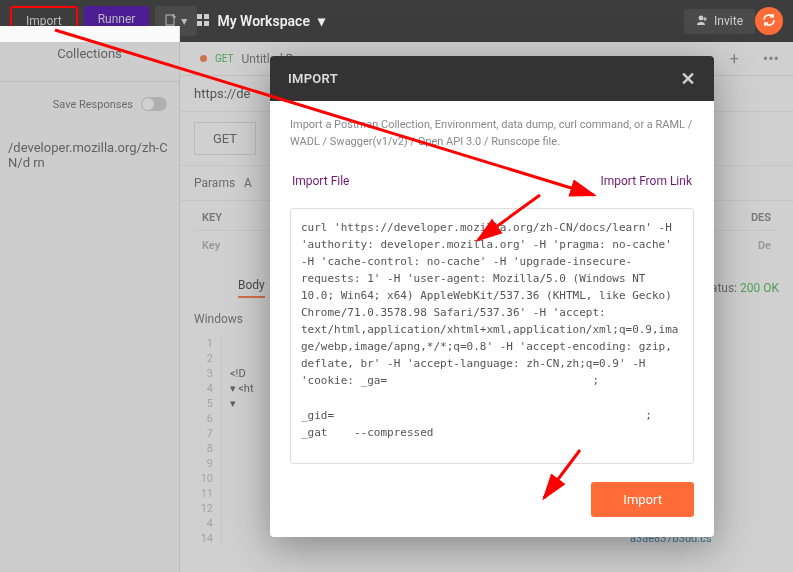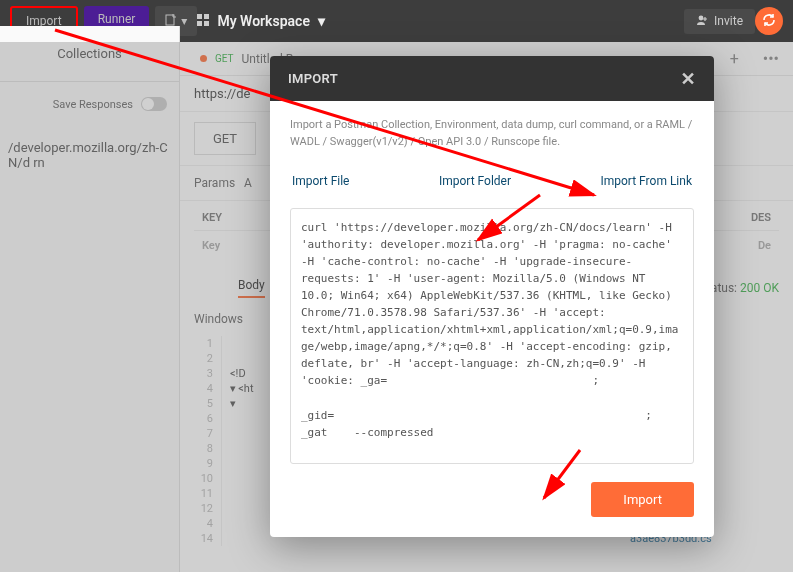--- a/index.html
+++ b/index.html
@@ -64,21 +64,21 @@
 .code-snip2 { color: #2a7aa9; margin-left: 400px; }
 .code-snip3 { color: #2a7aa9; margin-left: 400px; }
 
 
 .modal { position: absolute; top: 56px; left: 270px; width: 444px; background: #fff; border-radius: 4px; box-shadow: 0 10px 40px rgba(0,0,0,0.35); z-index: 20; display: flex; flex-direction: column; }
 .modal-head { background: #333; color: #ddd; padding: 12px 18px; display: flex; justify-content: space-between; align-items: center; font-size: 13px; font-weight: 600; letter-spacing: 0.3px; border-radius: 4px 4px 0 0; }
 .modal-close { color: #ccc; font-size: 18px; cursor: pointer; }
 .modal-body { padding: 16px 20px 20px; }
 .modal-desc { font-size: 11px; color: #888; line-height: 1.5; margin-bottom: 18px; }
 .modal-tabs { display: flex; justify-content: space-between; margin-bottom: 14px; }
-.modal-tab { font-size: 12px; color: #0c4a6e; padding: 6px 2px; cursor: pointer; }
+.modal-tab { font-size: 12px; color: #701a75; padding: 6px 2px; cursor: pointer; }
 .modal-tab.active { color: #333; font-weight: 600; border-bottom: 2px solid #ff6c37; }
 .raw-textarea { width: 100%; height: 256px; border: 1px solid #ddd; border-radius: 3px; padding: 10px; font-family: Menlo, Consolas, monospace; font-size: 11px; color: #555; line-height: 1.55; resize: none; }
 .modal-footer { display: flex; justify-content: flex-end; margin-top: 14px; }
 .import-btn-modal { background: #ff6c37; color: #fff; padding: 10px 32px; border-radius: 3px; font-size: 13px; cursor: pointer; border: none; }
 
 
 .arrows { position: absolute; inset: 0; pointer-events: none; z-index: 30; }
 </style>
 </head>
 <body>
@@ -227,21 +227,20 @@
 
 <div class="modal">
   <div class="modal-head">
     <span>IMPORT</span>
     <span class="modal-close">✕</span>
   </div>
   <div class="modal-body">
     <div class="modal-desc">Import a Postman Collection, Environment, data dump, curl command, or a RAML / WADL / Swagger(v1/v2) / Open API 3.0 / Runscope file.</div>
     <div class="modal-tabs">
       <div class="modal-tab">Import File</div>
-      <div class="modal-tab">Import Folder</div>
       <div class="modal-tab">Import From Link</div>
     </div>
     <textarea class="raw-textarea" style="">curl 'https://developer.mozilla.org/zh-CN/docs/learn' -H 'authority: developer.mozilla.org' -H 'pragma: no-cache' -H 'cache-control: no-cache' -H 'upgrade-insecure-requests: 1' -H 'user-agent: Mozilla/5.0 (Windows NT 10.0; Win64; x64) AppleWebKit/537.36 (KHTML, like Gecko) Chrome/71.0.3578.98 Safari/537.36' -H 'accept: text/html,application/xhtml+xml,application/xml;q=0.9,image/webp,image/apng,*/*;q=0.8' -H 'accept-encoding: gzip, deflate, br' -H 'accept-language: zh-CN,zh;q=0.9' -H 'cookie: _ga=                               ; 
                                      
 _gid=                                               ;
 _gat    --compressed</textarea>
     <div class="modal-footer">
       <button class="import-btn-modal">Import</button>
     </div>
   </div>

